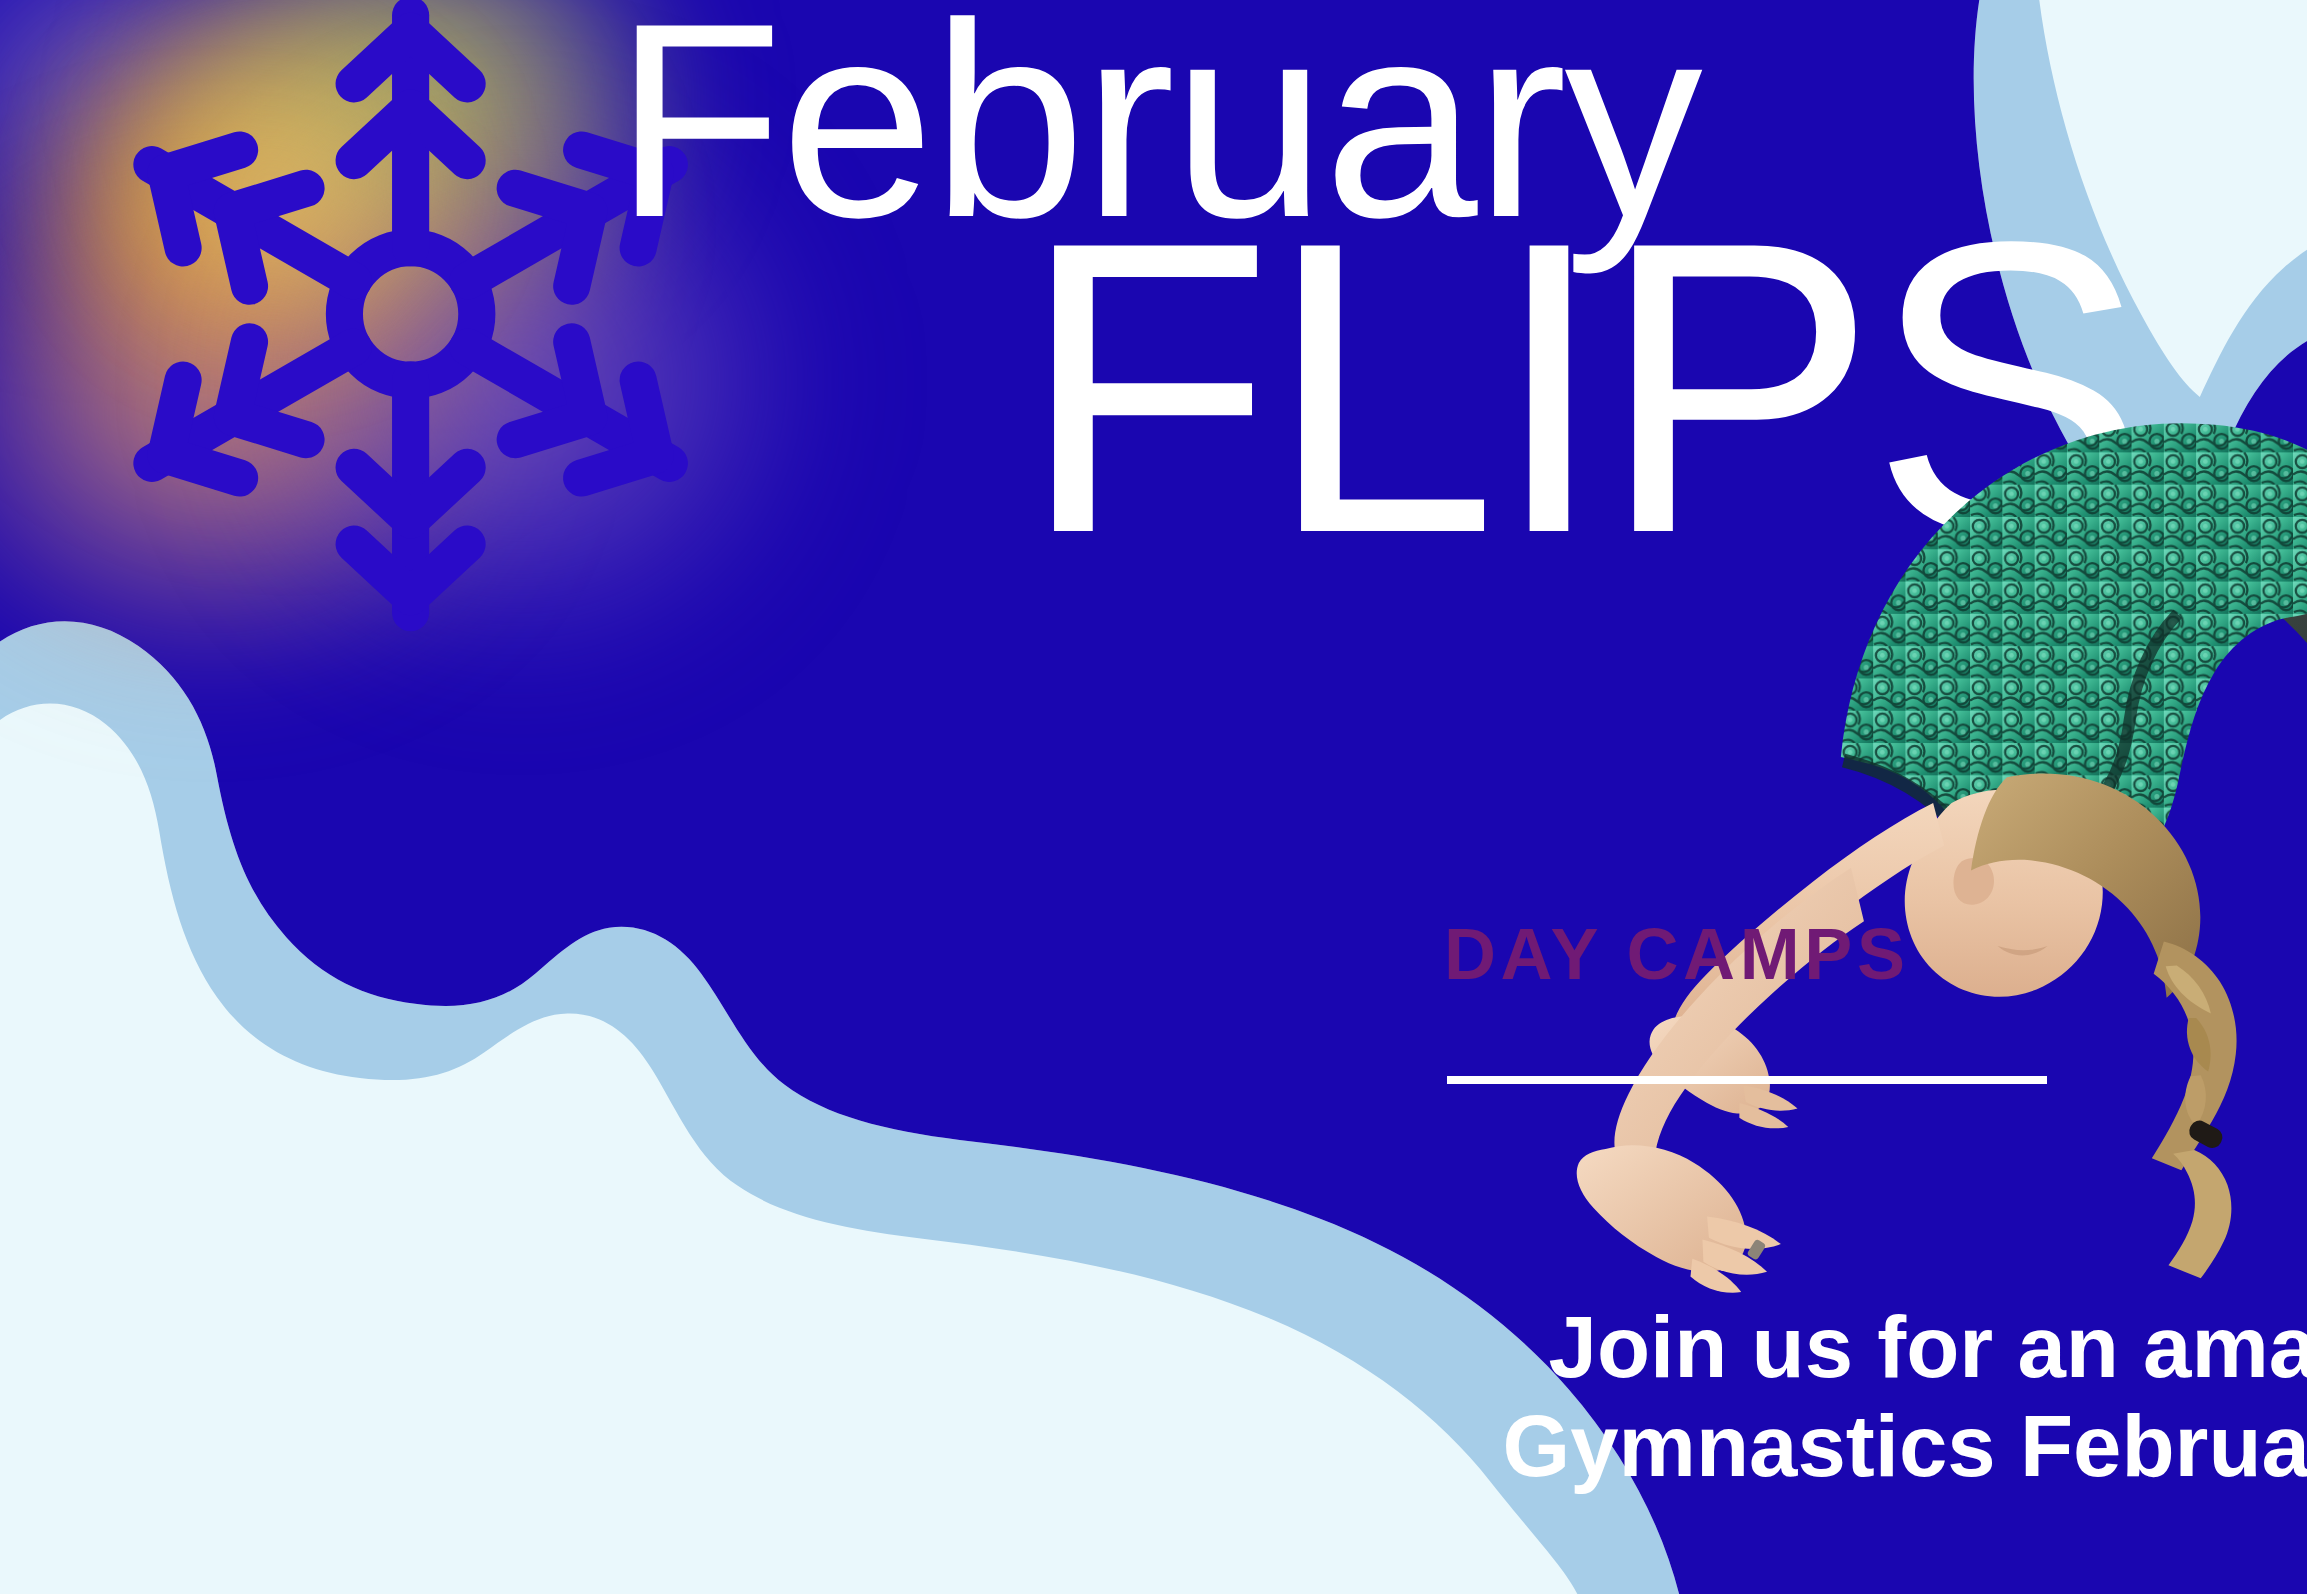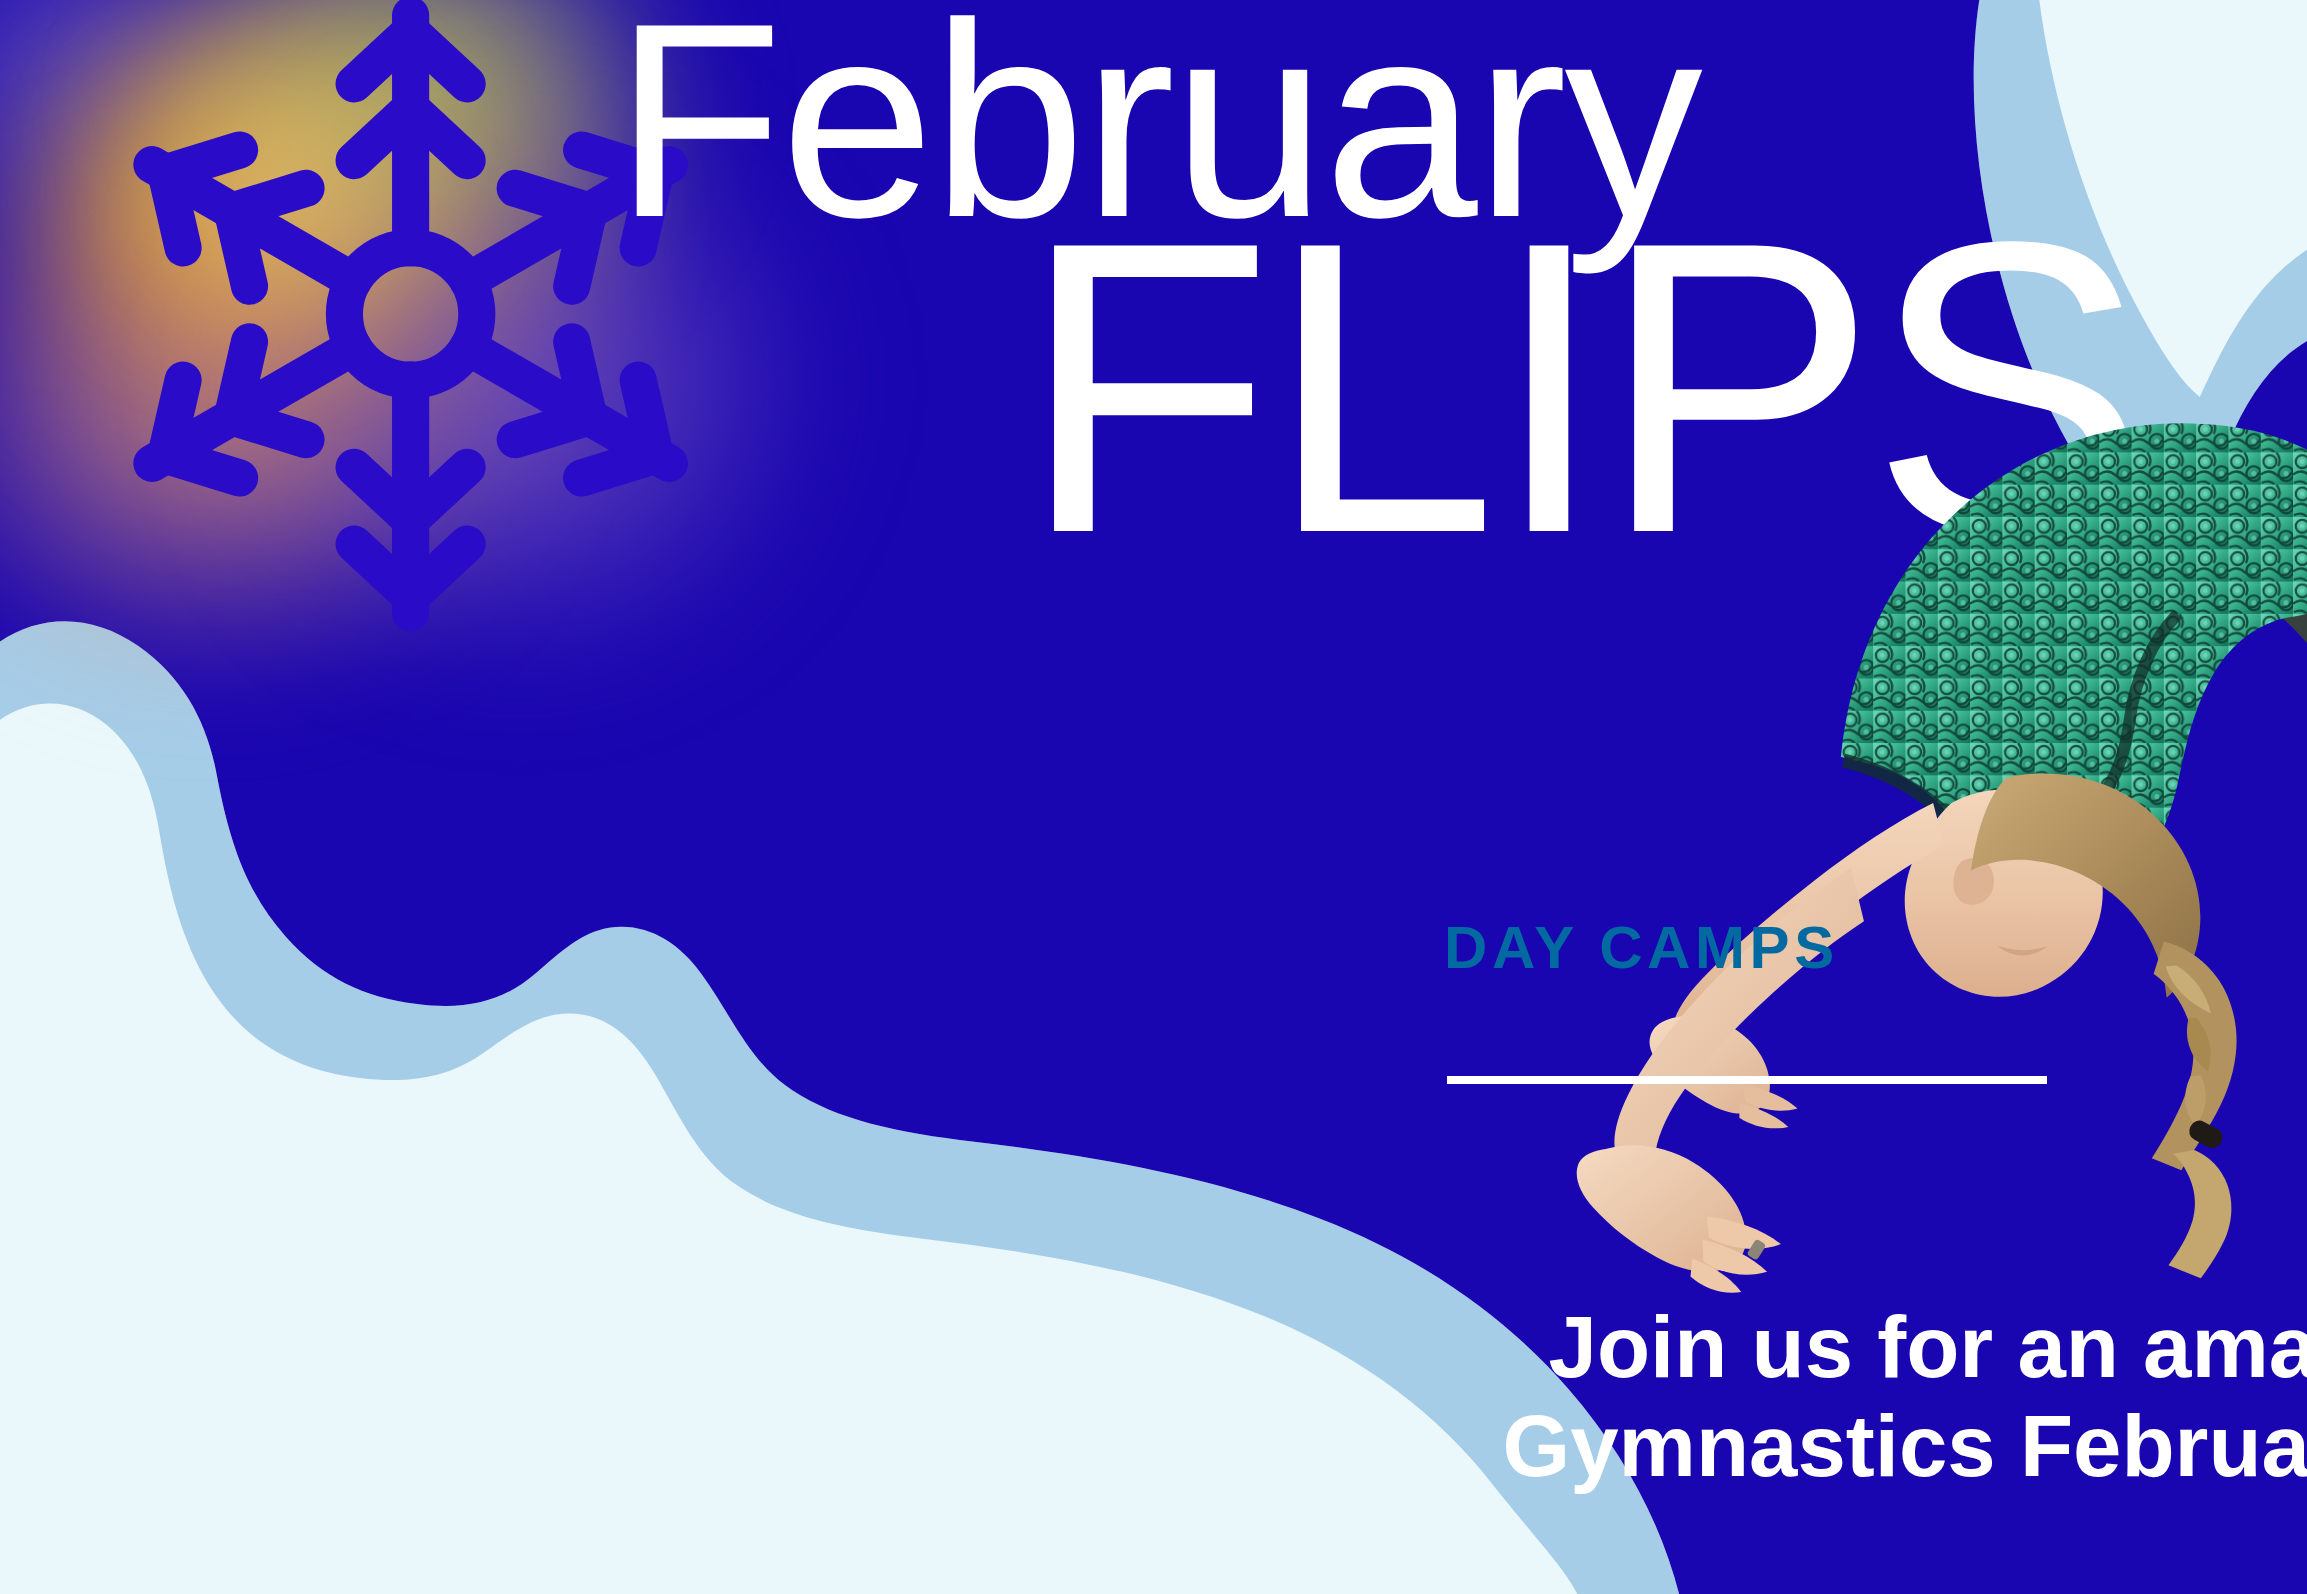--- a/index.html
+++ b/index.html
@@ -65,23 +65,23 @@
     font-size:415px;
     font-weight:300;
     color:#ffffff;
     letter-spacing:-6.5px;
     line-height:1;
     white-space:nowrap;
   }
   #daycamps{
     position:absolute;
     left:1444px; top:918px;
-    font-size:60px;
+    font-size:72px;
     font-weight:700;
-    color:#0369a1;
+    color:#701a75;
     letter-spacing:4.6px;
     line-height:1;
     white-space:nowrap;
   }
   #rule{
     position:absolute;
     left:1447px; top:1076px;
     width:600px; height:7.8px;
     background:#ffffff;
   }

